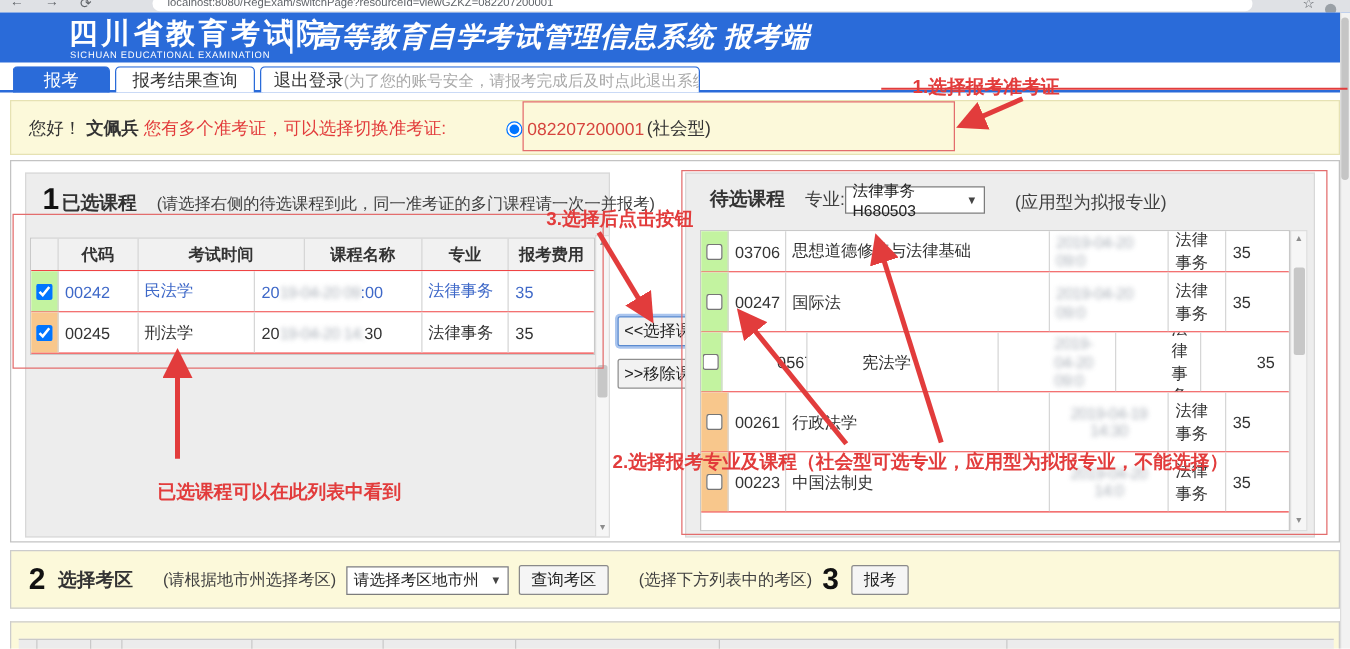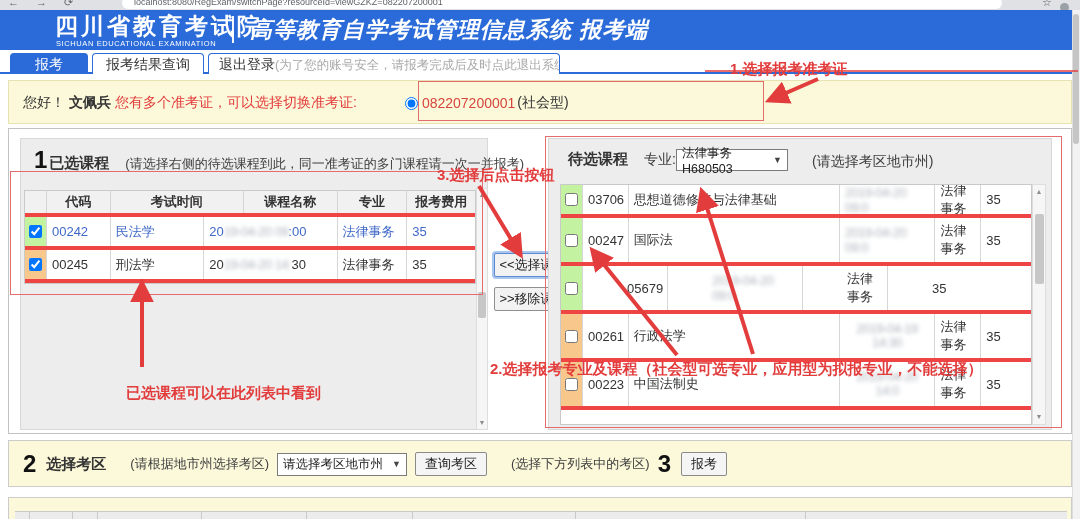--- a/index.html
+++ b/index.html
@@ -44,21 +44,21 @@
   .sub-panel { position:absolute; background:#ededed; border:1px solid #d8d8d8; }
   #left-sub  { left:20px;  top:138px; width:468px; height:292px; }
   #right-sub { left:548px; top:138px; width:504px; height:292px; }
   .panel-head { position:absolute; display:flex; align-items:baseline; white-space:nowrap; }
   .step-num { font-size:24px; font-weight:bold; color:#111; margin-right:2px; }
   .panel-title { font-size:15px; font-weight:bold; color:#333; }
   .panel-hint { font-size:13px; color:#404040; margin-left:16px; }
 
   
   .tbl { position:absolute; background:#fff; border:1px solid #c9c9c9; }
-  .trow { display:flex; border-bottom:4px solid #ef4444; background:#fff; }
+  .trow { display:flex; border-bottom:1px solid #ef4444; background:#fff;justify-content:center; }
   .thead { background:#f1f1f1; font-weight:bold; }
   .cell { border-right:1px solid #d6d6d6; padding:0 5px; display:flex; align-items:center; overflow:hidden; }
   .cell.center { justify-content:center; }
   .green  { background:#c3f3a0; }
   .orange { background:#f8c78c; }
   .link, .link * { color:#3e68c8; }
   .blur { filter:blur(2px); opacity:.8; color:#9aa1ab; letter-spacing:-0.5px; }
   
   .lw0{width:22px}.lw1{width:64px}.lw2{width:94px}.lw3{width:134px}.lw4{width:70px}.lw5{width:68px;border-right:none}
   
@@ -205,21 +205,21 @@
 
 <div class="sub-panel" id="right-sub"></div>
 <div class="panel-head" style="left:568px; top:150px;">
   <span class="panel-title">待选课程</span>
   <span class="panel-hint" style="font-size:14px;">专业:</span>
 </div>
 <div class="fake-select" style="left:676px; top:149px; width:112px; height:22px;">
   <span>法律事务H680503</span>
   <span class="caret">▼</span>
 </div>
-<div class="panel-hint abs" style="left:796px; top:153px; font-size:14px;">(请选择考区地市州)</div>
+<div class="panel-hint abs" style="left:796px; top:153px; font-size:14px;">(应用型为拟报专业)</div>
 
 <div class="tbl" style="left:560px; top:184px; width:472px; height:241px;">
   <div class="trow" style="height:33px;">
     <div class="cell rw0 center green">
         <input type="checkbox" style="">
       </div>
     <div class="cell rw1">03706</div>
     <div class="cell rw2">思想道德修养与法律基础</div>
     <div class="cell rw3">
         <span class="blur">2019-04-20 09:0</span>
@@ -237,20 +237,21 @@
         <span class="blur">2019-04-20 09:0</span>
       </div>
     <div class="cell rw4">法律事务</div>
     <div class="cell rw5">35</div>
   </div>
   <div class="trow" style="height:48px;gap:39px;">
     <div class="cell rw0 center green">
         <input type="checkbox" style="">
       </div>
     <div class="cell rw1">05679</div>
+    <div class="cell rw2">宪法学</div>
     <div class="cell rw3">
         <span class="blur">2019-04-20 09:0</span>
       </div>
     <div class="cell rw4">法律事务</div>
     <div class="cell rw5">35</div>
   </div>
   <div class="trow" style="height:48px;">
     <div class="cell rw0 center orange">
         <input type="checkbox" style="">
       </div>

